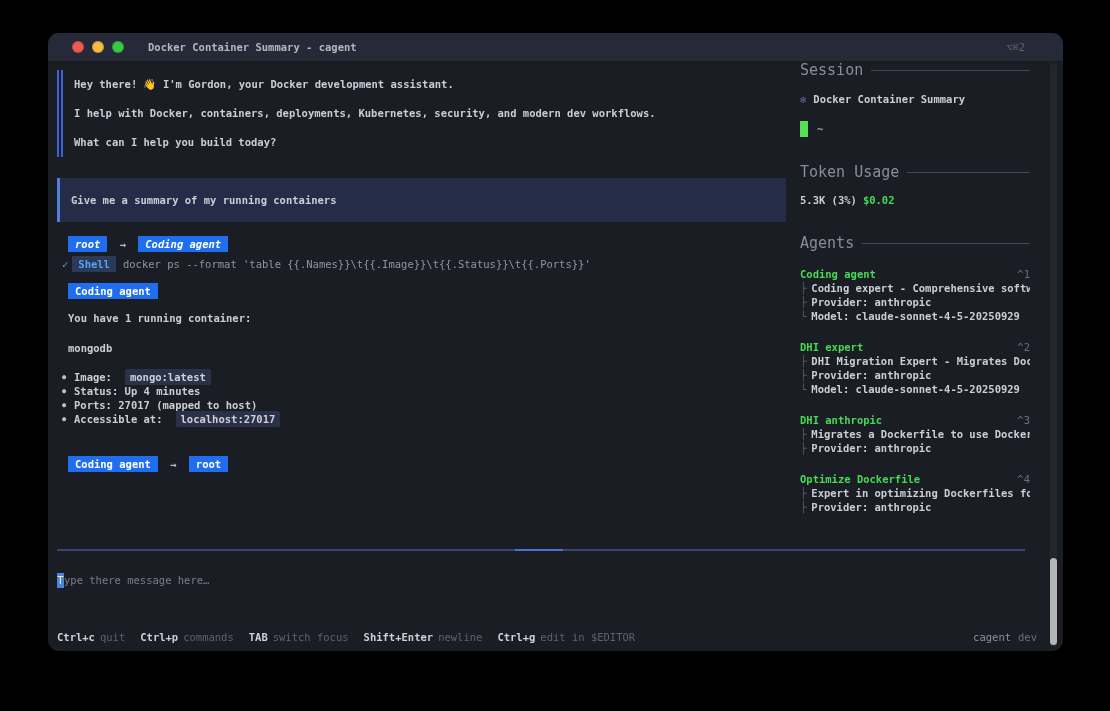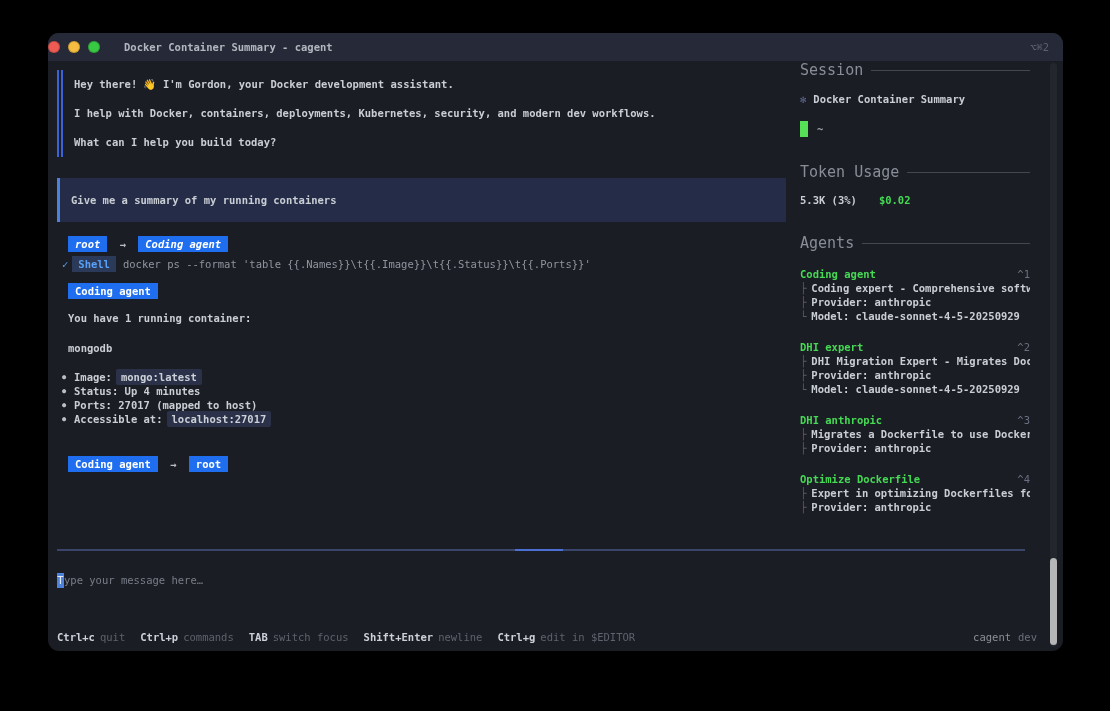--- a/index.html
+++ b/index.html
@@ -2,21 +2,21 @@
 <html><head>
 <meta charset="utf-8">
 <style>
   * { margin:0; padding:0; box-sizing:border-box; }
   html,body { width:1110px; height:711px; background:#000; overflow:hidden;
     font-family:"DejaVu Sans Mono","Liberation Mono",monospace; }
   .window { position:absolute; left:48px; top:33px; width:1015px; height:618px;
     background:#1b1d24; border-radius:11px; overflow:hidden; }
   
   .titlebar { position:absolute; top:0; left:0; right:0; height:28px; background:#262a38;
-    display:flex; align-items:center; padding:0 0; }
+    display:flex; align-items:center; padding:0 24px; }
   .tl { width:12px; height:12px; border-radius:50%; margin-right:8px; flex:0 0 auto;
     box-shadow: inset 0 0 0 1px rgba(0,0,0,.18); }
   .tl.red { background:#ee5b52; } .tl.yellow { background:#f4bd3f; } .tl.green { background:#38c843; }
   .title { margin-left:16px; font-size:10.5px; font-weight:bold; color:#b2b6bf; }
   .shortcut { margin-left:auto; margin-right:14px; font-size:10.5px; color:#5c616c; }
   
   .abs { position:absolute; font-size:10.5px; color:#c9cdd4; }
   .bold { font-weight:bold; }
   
   .welcome { top:37px; left:9px; border-left:6px double #3b62d8; padding-left:11px; }
@@ -28,21 +28,21 @@
   .badge { display:inline-block; background:#1f6ef0; color:#fff; font-weight:bold;
     font-size:10.5px; padding:2px 7px; line-height:12px; }
   .arrow { color:#b8bcc6; margin:0 6px; font-weight:bold; }
   .shell-check { color:#58a0f8; font-weight:bold; margin-right:4px; }
   .shell-chip { display:inline-block; background:#2b3a58; color:#58a0f8; font-weight:bold;
     padding:2px 6px; line-height:12px; }
   .cmd { color:#8f959f; margin-left:7px; white-space:pre; }
   .line14 { height:14px; line-height:14px; white-space:pre; }
   .bullets .brow { height:14px; line-height:14px; white-space:pre; display:flex; align-items:center; }
   .dot { font-size:7px; color:#b9bdc5; width:12px; display:inline-block; }
-  .code { background:#2a3148; color:#ccd0d8; padding:1px 5px; border-radius:2px; margin-left:4px;text-align:center; }
+  .code { background:#2a3148; color:#ccd0d8; padding:1px 5px; border-radius:2px; margin-left:13px;text-align:center; }
   
   .divider { top:516px; left:9px; width:968px; height:2px; background:#39456a; }
   .divider-bright { position:absolute; left:458px; top:0; width:48px; height:2px; background:#4c6fd4; }
   
   .input-row { top:539px; left:9px; height:16px; display:flex; align-items:center; cursor:text; }
   .cursor-block { display:inline-block; width:7px; height:15px; background:#4d82dc; color:#e8ecf2;
     text-align:center; line-height:15px; font-size:10.5px; }
   .ph { color:#787e88; white-space:pre; }
   
   .statusbar { top:598px; left:9px; right:26px; display:flex; align-items:center; font-size:10.5px; }
@@ -53,21 +53,21 @@
   .sb-right .tag { color:#6a6f7a; margin-left:7px; }
   
   .sidebar { position:absolute; left:752px; top:0; width:230px; height:100%; }
   .sb-header { display:flex; align-items:center; gap:8px; color:#888d97; font-size:15px; height:14px; }
   .sb-header::after { content:""; flex:1; height:1px; background:#43474f; }
   .session-name { display:flex; align-items:center; gap:7px; font-weight:bold; }
   .star { color:#5f6890; font-weight:normal; }
   .cwd { display:flex; align-items:center; gap:9px; }
   .cwd-cursor { width:8px; height:16px; background:#57e057; }
   .cwd-path { color:#9ba0aa; font-weight:bold; }
-  .cost { color:#45d954; font-weight:bold; margin-left:22px; }
+  .cost { color:#45d954; font-weight:bold; margin-left:6px; }
   .agent { margin-bottom:17px; }
   .agent-head { display:flex; height:14px; line-height:14px; }
   .agent-name { color:#45d954; font-weight:bold; }
   .agent-key { margin-left:auto; color:#6a7080; }
   .agent-line { height:14px; line-height:14px; white-space:nowrap; overflow:hidden; }
   .tree { color:#565b66; margin-right:5px; }
   .agent-line .t { color:#c9cdd4; font-weight:bold; }
   
   .scroll-track { position:absolute; top:30px; bottom:4px; right:6px; width:7px;
     background:#24262e; border-radius:4px; }
@@ -186,21 +186,21 @@
         </div>
       </div>
   </div>
 
   <div class="abs divider">
     <div class="divider-bright"></div>
   </div>
 
   <div class="abs input-row">
     <span class="cursor-block" id="cursorChar">T</span>
-      <span class="ph" id="phRest">ype your message here…</span>
+      <span class="ph" id="phRest">ype there message here…</span>
   </div>
 
   <div class="abs statusbar">
     <div class="hints" id="hints">
         <span class="hint"><span class="k">Ctrl+c</span><span class="a">quit</span></span>
         <span class="hint"><span class="k">Ctrl+p</span><span class="a">commands</span></span>
         <span class="hint"><span class="k">TAB</span><span class="a">switch focus</span></span>
         <span class="hint"><span class="k">Shift+Enter</span><span class="a">newline</span></span>
         <span class="hint"><span class="k">Ctrl+g</span><span class="a">edit in $EDITOR</span></span>
       </div>

